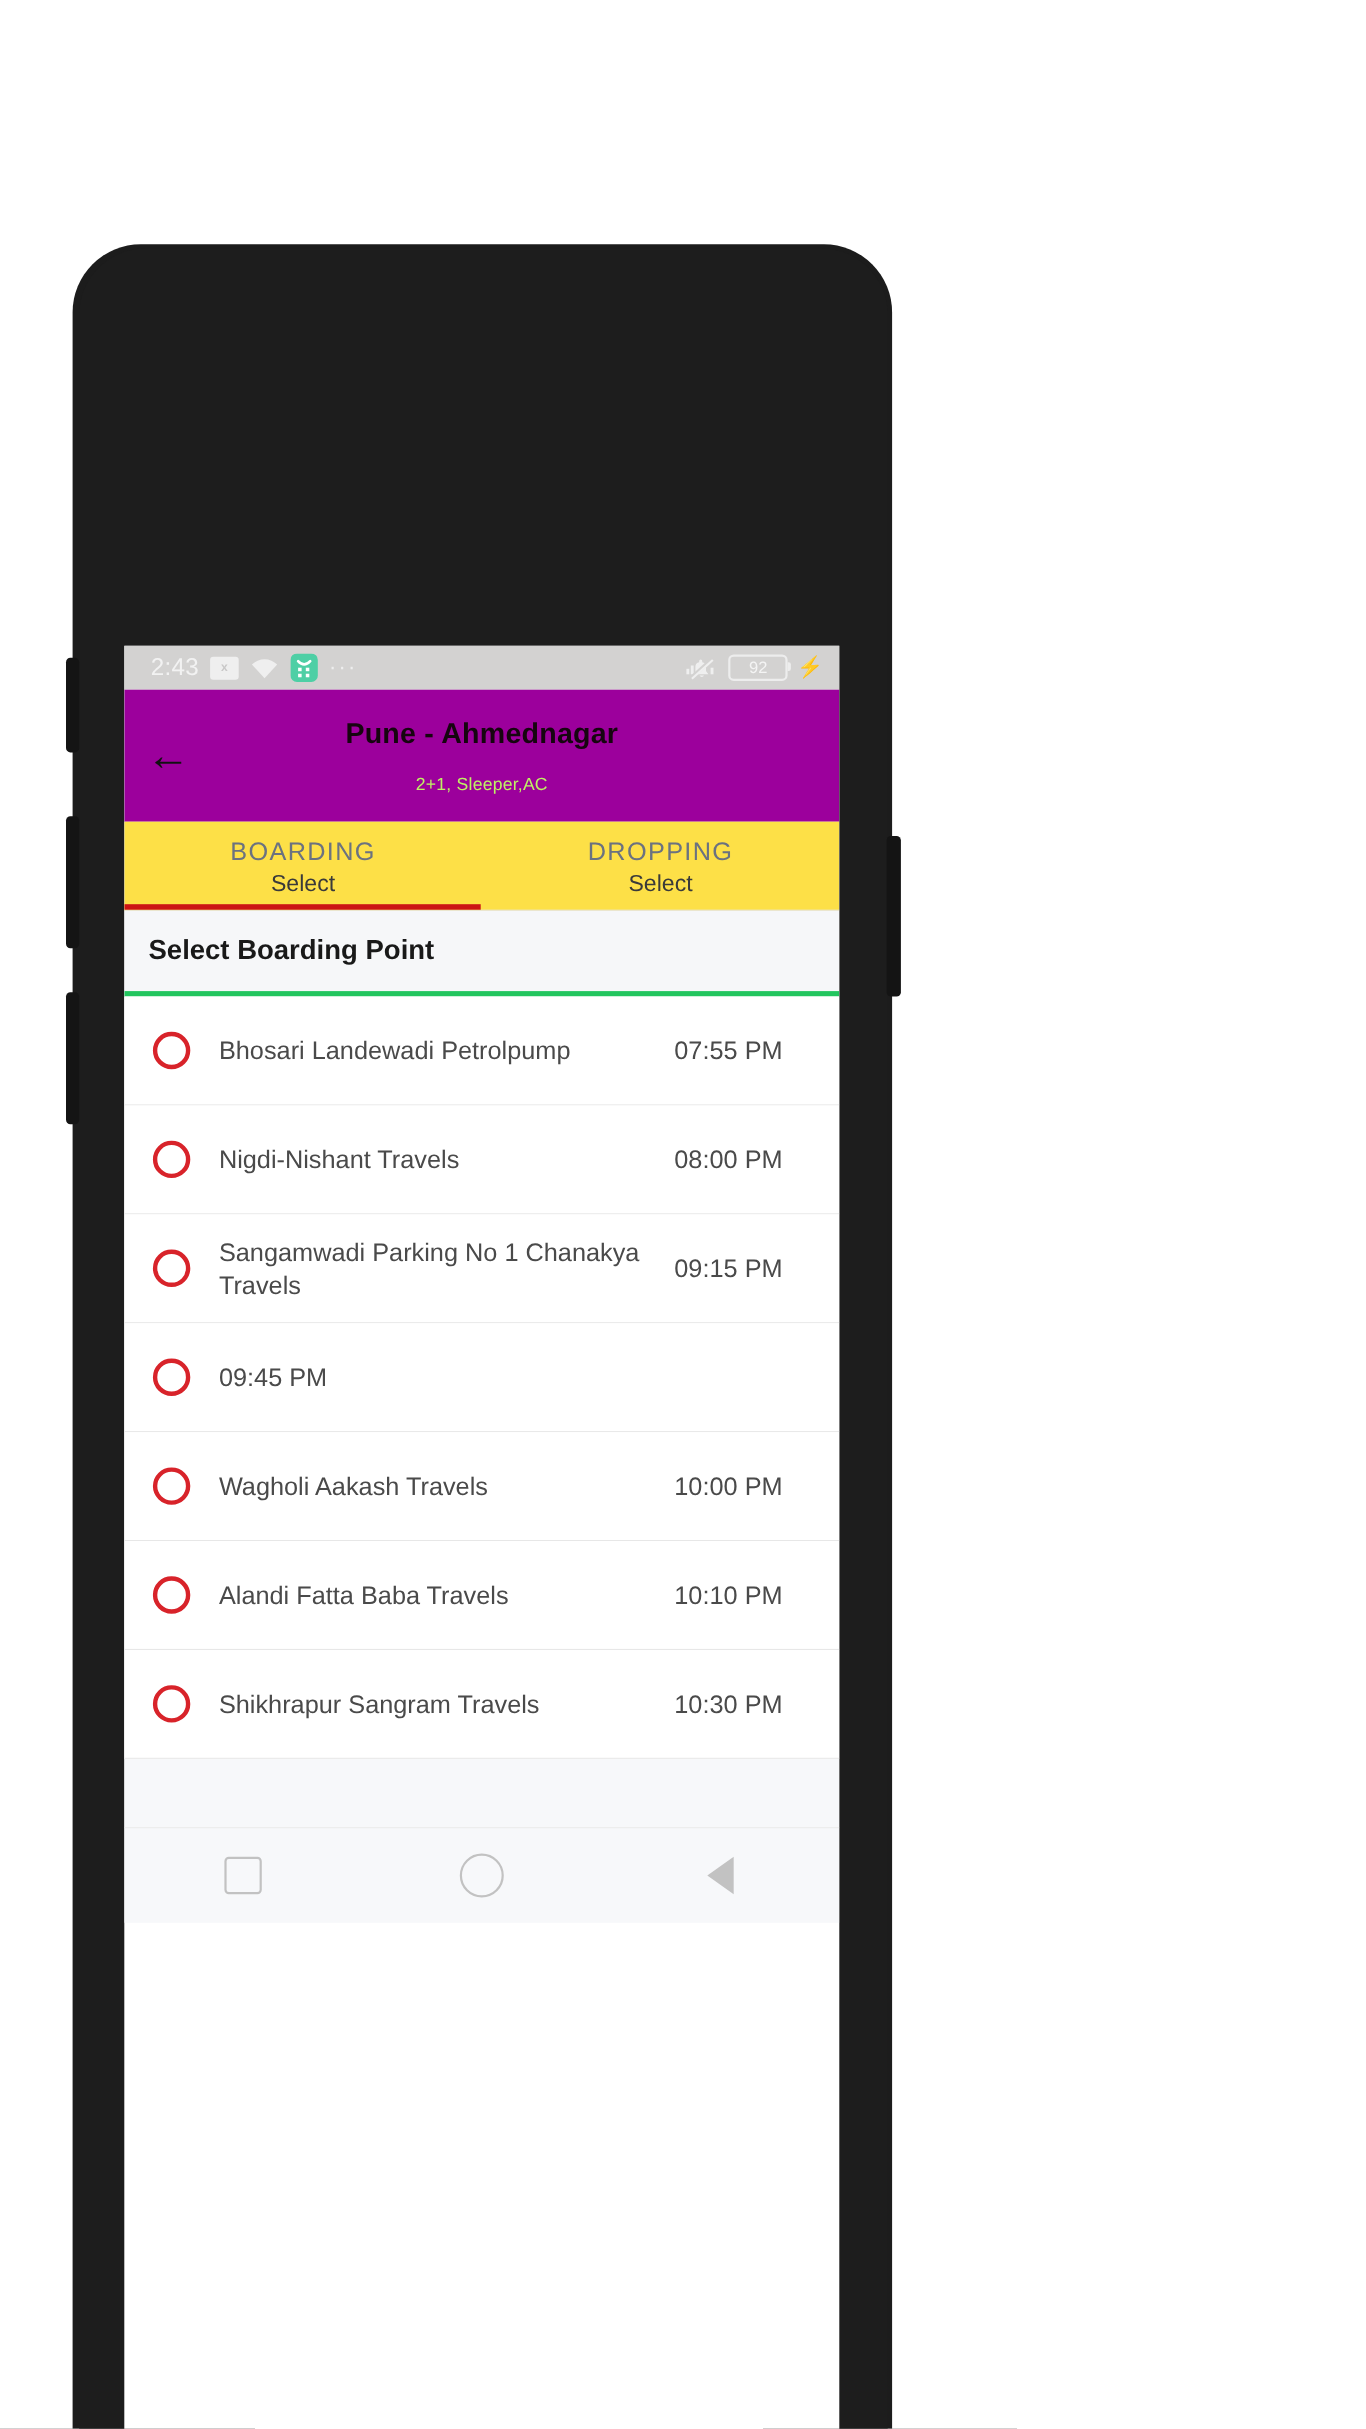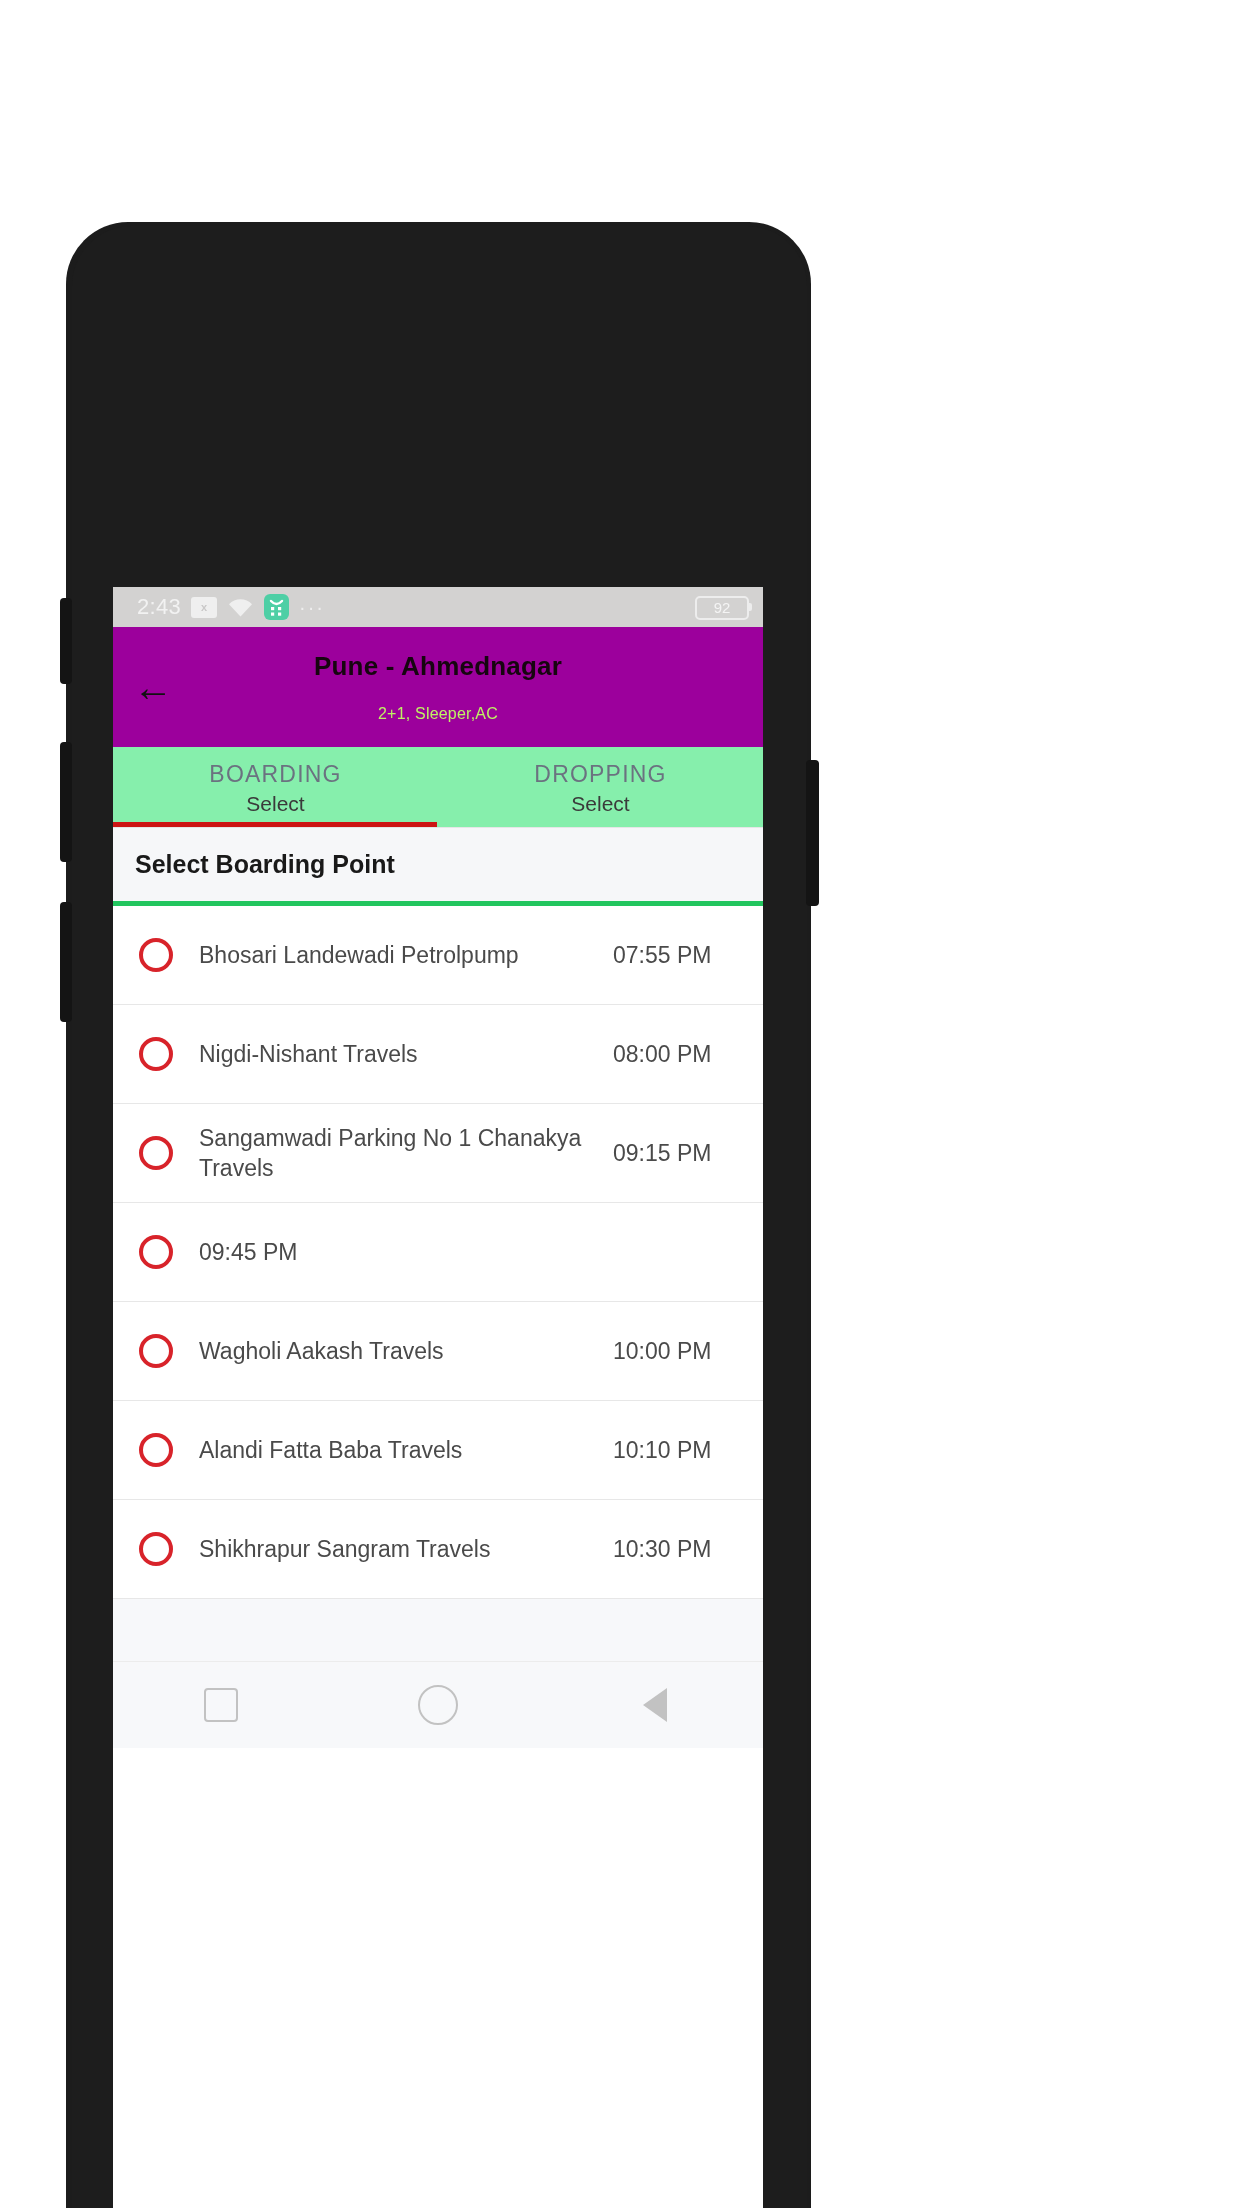--- a/index.html
+++ b/index.html
@@ -56,21 +56,21 @@
   }
   #status-left{display:flex;align-items:center;gap:10px;flex:1;}
   #status-time{font-size:22px;letter-spacing:.3px;color:#f2f2f2;}
   .sb-ico{display:flex;align-items:center;}
   #sim-icon{
     width:26px;height:21px;background:#efefef;border-radius:3px;
     color:#c9c8c8;font-size:11px;font-weight:bold;
     display:flex;align-items:center;justify-content:center;
   }
   #dots-icon{color:#eeeeee;font-size:20px;letter-spacing:2px;line-height:10px;}
-  #status-right{display:flex;align-items:center;gap:9px;flex-direction:column;}
+  #status-right{display:flex;align-items:center;gap:9px;}
   #battery{
     border:2px solid #ededed;border-radius:5px;
     padding:0 6px;height:20px;min-width:38px;
     display:flex;align-items:center;justify-content:center;
     font-size:15px;color:#f4f4f4;position:relative;
   }
   #battery:after{
     content:"";position:absolute;right:-5px;top:5px;
     width:3px;height:8px;background:#ededed;border-radius:0 2px 2px 0;
   }
@@ -90,21 +90,21 @@
     position:absolute;left:0;right:0;top:0;bottom:0;
     display:flex;flex-direction:column;align-items:center;justify-content:center;
     pointer-events:none;
     gap:19px;
   }
   #app-title{font-size:26px;font-weight:bold;color:#16050f;letter-spacing:.2px;}
   #app-subtitle{font-size:16px;color:#bef264;margin-top:4px;letter-spacing:.2px;}
 
   
   #tabs{
-    height:80px;background:#86efac;display:flex;position:relative;
+    height:80px;background:#fde047;display:flex;position:relative;
     border-bottom:1px solid #e6e6e6;
     justify-content:space-between;
   }
   .tab{
     flex:1;display:flex;flex-direction:column;align-items:center;justify-content:center;
     cursor:pointer;padding-top:2px;
   }
   .tab-title{font-size:23px;color:#6b7280;letter-spacing:1.2px;}
   .tab-sub{font-size:21px;color:#3a3a3a;margin-top:4px;}
   #tab-indicator{

